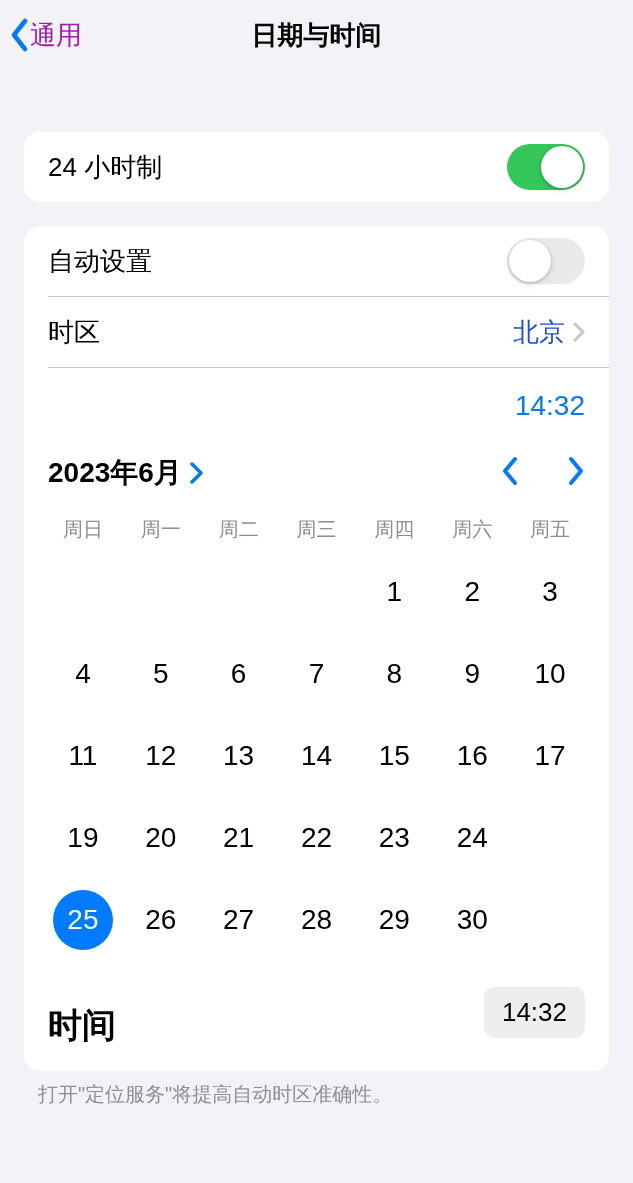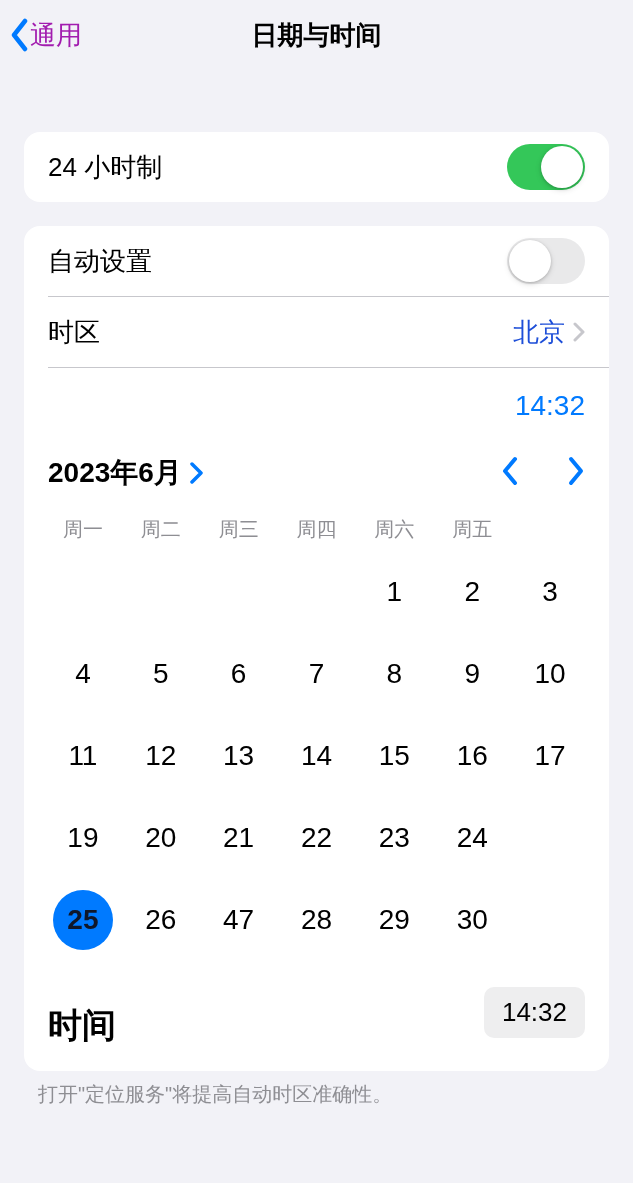--- a/index.html
+++ b/index.html
@@ -126,22 +126,22 @@
     }
     .day {
       width: 60px; height: 60px;
       border-radius: 30px;
       display: flex; align-items: center; justify-content: center;
       font-size: 28px;
       color: #000;
     }
     .day.selected {
       background: #007aff;
-      color: #0f172a;
-      font-weight: 700;
+      color: #ffffff;
+      font-weight: 400;
     }
     .day.empty { visibility: hidden; }
 
     .time-row {
       display: flex;
       align-items: center;
       padding: 0 24px 22px 24px;
     }
     .time-label { font-size: 34px; font-weight: 700; margin-top: 28px; }
     .time-pill {
@@ -221,20 +221,21 @@
       <span class="btn">
         <svg viewBox="0 0 18 30">
             <polyline points="4,3 14,15 4,27" fill="none" stroke="#007aff" stroke-width="4" stroke-linecap="round" stroke-linejoin="round"></polyline>
           </svg>
       </span>
     </div>
   </div>
 
   <div class="cal">
     <div class="cal-row" id="weekday-row">
+        <div class="dow">周日</div>
         <div class="dow">周一</div>
         <div class="dow">周二</div>
         <div class="dow">周三</div>
         <div class="dow">周四</div>
         <div class="dow">周六</div>
         <div class="dow">周五</div>
       </div>
     <div id="calendar-grid">
         <div class="cal-row">
           <div class="day-cell">
@@ -326,21 +327,21 @@
           </div>
         </div>
         <div class="cal-row">
           <div class="day-cell">
             <div class="day selected">25</div>
           </div>
           <div class="day-cell">
             <div class="day">26</div>
           </div>
           <div class="day-cell">
-            <div class="day">47</div>
+            <div class="day">27</div>
           </div>
           <div class="day-cell">
             <div class="day">28</div>
           </div>
           <div class="day-cell">
             <div class="day">29</div>
           </div>
           <div class="day-cell">
             <div class="day">30</div>
           </div>

